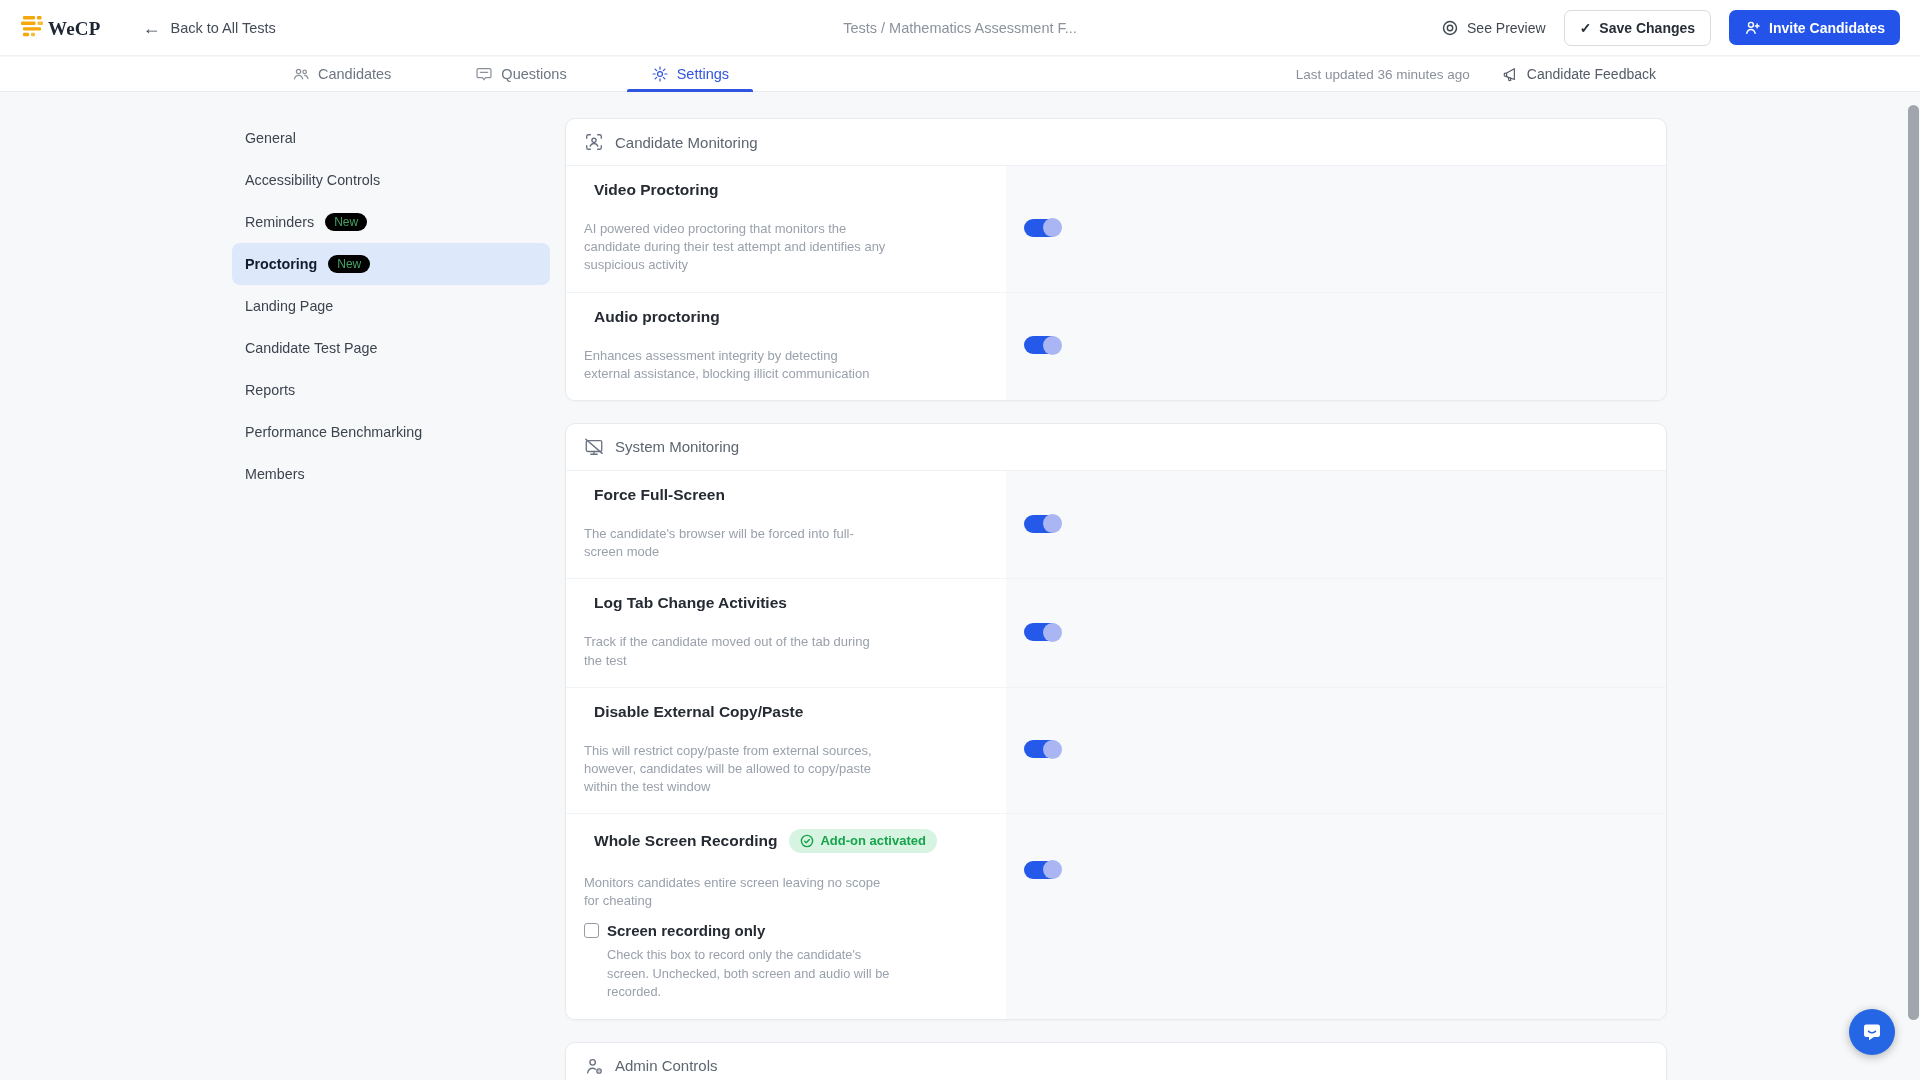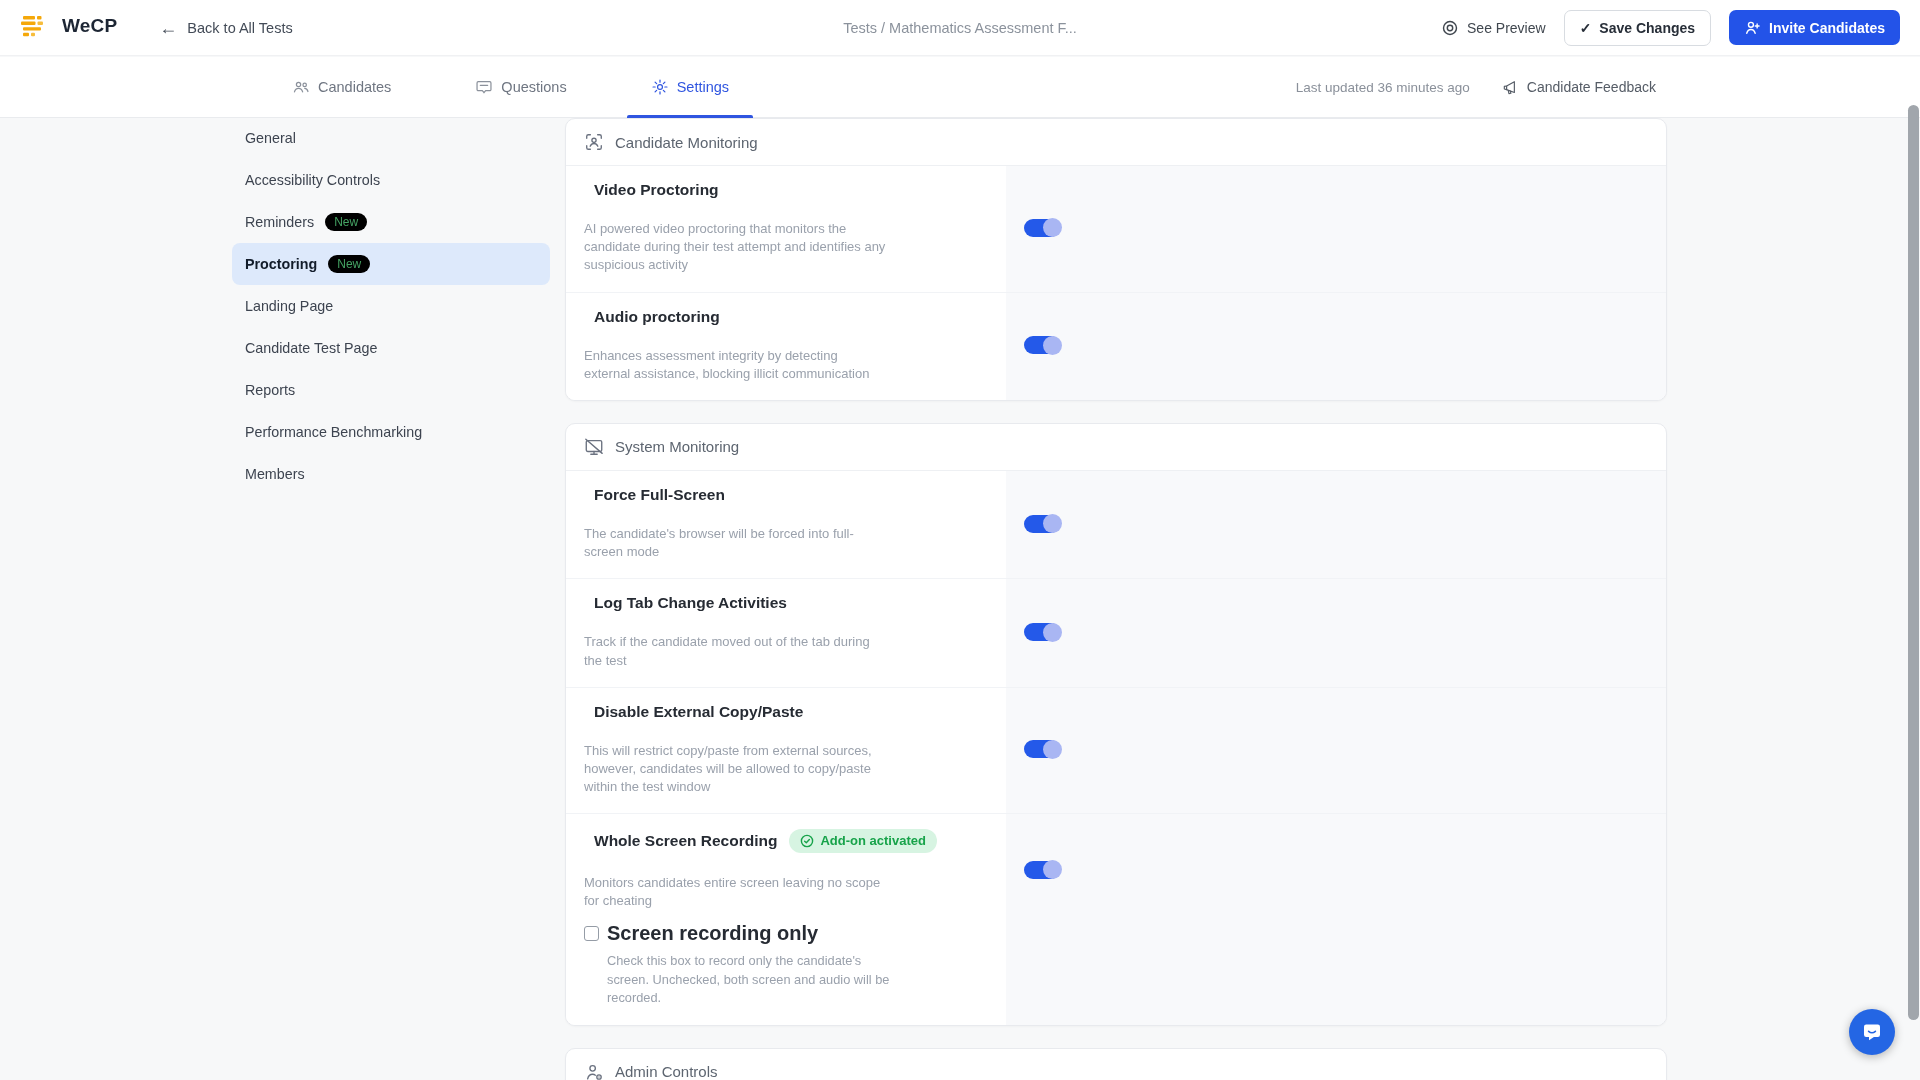--- a/index.html
+++ b/index.html
@@ -3,34 +3,34 @@
 <meta charset="utf-8">
 <style>
   * { box-sizing: border-box; margin: 0; padding: 0; }
   html,body { width:1920px; height:1080px; }
   body { font-family:"Liberation Sans", sans-serif; background:#f7f8f9; overflow:hidden; }
   .page { position:relative; width:1920px; height:1080px; overflow:hidden; background:#f7f8f9; }
 
   
   .topbar { position:absolute; top:0; left:0; right:0; height:56px; background:#fff;
             border-bottom:1px solid #f0f1f3; display:flex; align-items:center; padding:0 20px; z-index:5; }
-  .brand { display:flex; align-items:flex-start; gap:15px; }
+  .brand { display:flex; align-items:flex-end; gap:1px;font-family:Liberation Serif, serif; }
   .brand-text { font-size:19px; font-weight:800; color:#1d2634; letter-spacing:.2px; }
   .back-link { display:flex; align-items:center; gap:10px; margin-left:42px; color:#434b57; font-size:14.5px; cursor:pointer; }
   .back-arrow { font-size:18px; color:#434b57; line-height:1; }
   .breadcrumb { position:absolute; left:50%; transform:translateX(-50%); color:#8b929c; font-size:14.5px; white-space:nowrap; }
   .top-actions { margin-left:auto; display:flex; align-items:center; gap:18px; }
   .see-preview { display:flex; align-items:center; gap:8px; color:#40474f; font-size:14px; cursor:pointer; }
   .btn { display:flex; align-items:center; gap:8px; font-size:14px; font-weight:600; border-radius:7px; padding:9px 15px; cursor:pointer; border:none; font-family:inherit; }
   .btn-save { background:#fff; border:1px solid #d8dce1; color:#272e38; }
   .btn-invite { background:#2353e8; color:#fff; }
   .check-glyph { font-size:14px; font-weight:700; }
 
   
-  .tabbar { position:absolute; top:57px; left:0; right:0; height:61px; background:#fff;
+  .tabbar { position:absolute; top:57px; left:0; right:0; height:35px; background:#fff;
             border-bottom:1px solid #e9ebee; z-index:4; }
   .tabs { position:absolute; left:268px; top:0; height:100%; display:flex; gap:36px; }
   .tab { position:relative; display:flex; align-items:center; gap:8px; padding:0 24px; font-size:14.5px; color:#6f7682; cursor:pointer; }
   .tab svg { stroke:#8b919b; }
   .tab.active { color:#2f55e0; }
   .tab.active svg { stroke:#2f55e0; }
   .tab.active::after { content:''; position:absolute; left:0; right:0; bottom:-1px; height:3px; background:#2f55e0; border-radius:2px 2px 0 0; }
   .tab-right { position:absolute; right:264px; top:0; height:100%; display:flex; align-items:center; gap:32px; }
   .last-updated { font-size:13.5px; color:#8a909a;padding-left:34px; }
   .cand-feedback { display:flex; align-items:center; gap:8px; font-size:14px; color:#555c66; cursor:pointer; }
@@ -59,21 +59,21 @@
                  font-size:13px; font-weight:700; padding:4px 11px; border-radius:13px; line-height:1.2; }
 
   .toggle { position:relative; width:36px; height:18px; border-radius:10px; flex:none; cursor:pointer; }
   .toggle.on { background:#2459e9; }
   .knob { position:absolute; width:19px; height:19px; border-radius:50%; top:-0.5px; }
   .toggle.on .knob { right:-2px; background:#a9b6f3; }
 
   .row-sub { margin-top:12px; }
   .sub-check-line { display:flex; align-items:center; gap:8px; }
   .checkbox { width:15px; height:15px; border:1.6px solid #959ca6; border-radius:3px; background:#fff; flex:none; cursor:pointer; }
-  .sub-label { font-size:20px; font-weight:700; color:#262b33; }
+  .sub-label { font-size:15px; font-weight:700; color:#262b33; }
   .sub-desc { margin:7px 0 0 23px; font-size:12.8px; color:#9aa1ac; line-height:1.45; white-space:pre-line; }
 
   
   .scroll-thumb { position:absolute; right:1px; top:105px; width:11px; height:915px; background:#a1a6ac; border-radius:6px; z-index:9; }
   .chat-fab { position:absolute; right:25px; bottom:25px; width:46px; height:46px; border-radius:50%;
               background:#2466e4; display:flex; align-items:center; justify-content:center; cursor:pointer;
               box-shadow:0 2px 10px rgba(0,0,0,.28); z-index:10; border:none; }
   svg { display:block; }
 </style>
 </head>

